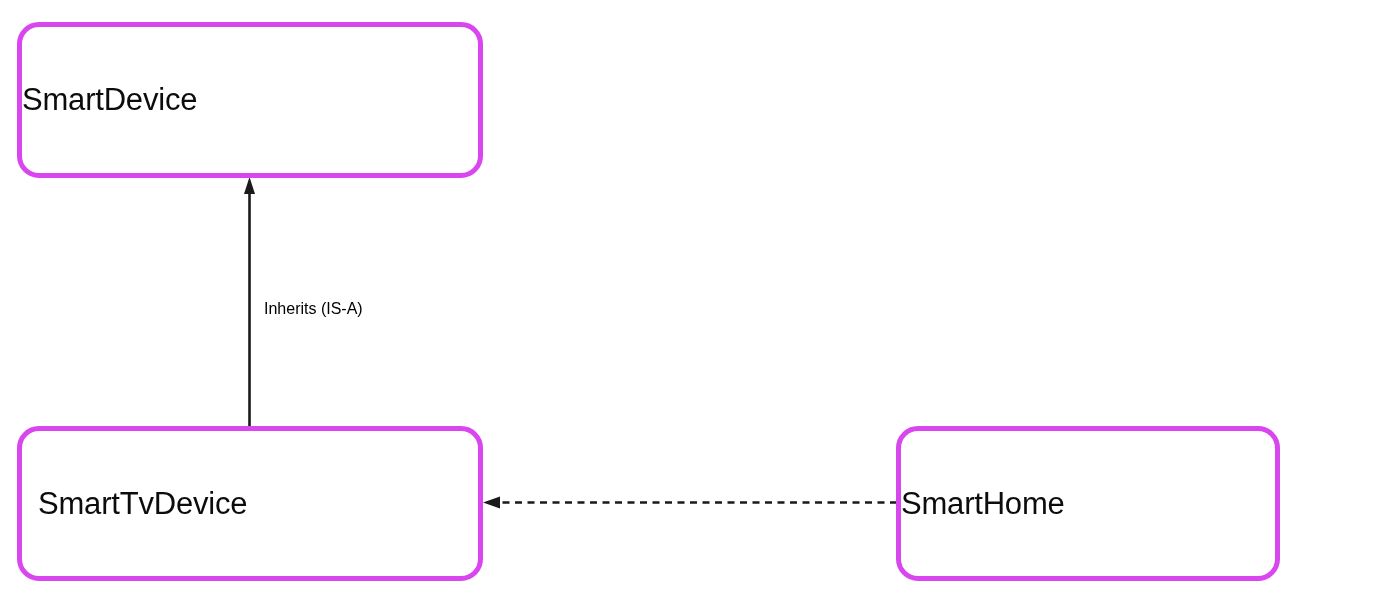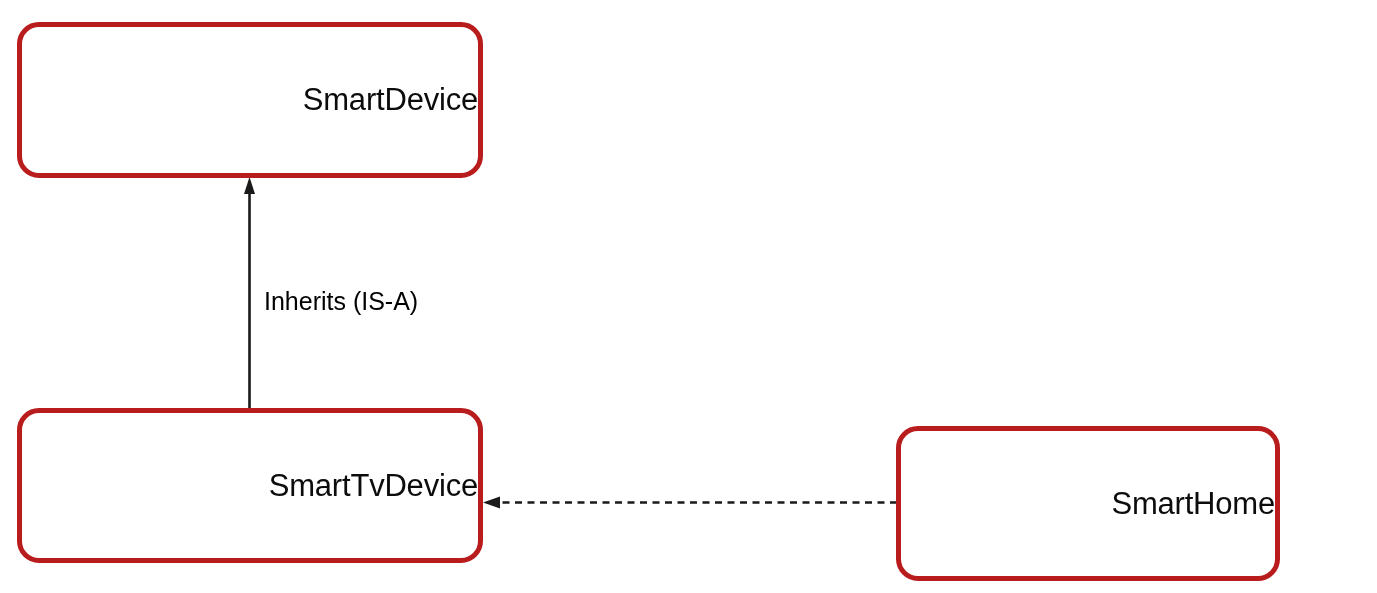--- a/index.html
+++ b/index.html
@@ -16,68 +16,70 @@
     position: relative;
     width: 1377px;
     height: 593px;
     background: #ffffff;
     overflow: hidden;
   }
   .node-box {
     position: absolute;
     box-sizing: border-box;
     background: #ffffff;
-    border: 5px solid #b91c1c;
+    border: 5px solid #d946ef;
     border-radius: 22px;
     display: flex;
     align-items: center;
-    justify-content: flex-end;
+    justify-content: flex-start;
   }
   .node-label {
     font-family: "Liberation Sans", sans-serif;
     font-size: 31px;
     font-weight: 400;
     letter-spacing: -0.2px;
     color: #0c0c0c;
     white-space: nowrap;
   }
   #node-smartdevice {
     left: 17px;
     top: 22px;
     width: 466px;
     height: 156px;
   }
   #node-smarttvdevice {
     left: 17px;
-    top: 408px;
+    top: 426px;
     width: 466px;
     height: 155px;
+    padding-left: 16px;
   }
   #node-smarthome {
     left: 896px;
     top: 426px;
     width: 384px;
     height: 155px;
   }
   .edge-layer {
     position: absolute;
     left: 0;
     top: 0;
     width: 1377px;
     height: 593px;
     pointer-events: none;
   }
   .edge-label {
     position: absolute;
     font-family: "Liberation Sans", sans-serif;
-    font-size: 25px;
+    font-size: 16px;
     font-weight: 400;
     color: #000000;
     white-space: nowrap;
     line-height: 1;
+    margin-top: 12px;
   }
   #edge-label-inherits {
     left: 264px;
     top: 289px;
   }
   #edge-label-contains {
     left: 538px;
     top: 458px;
   }
 </style>

